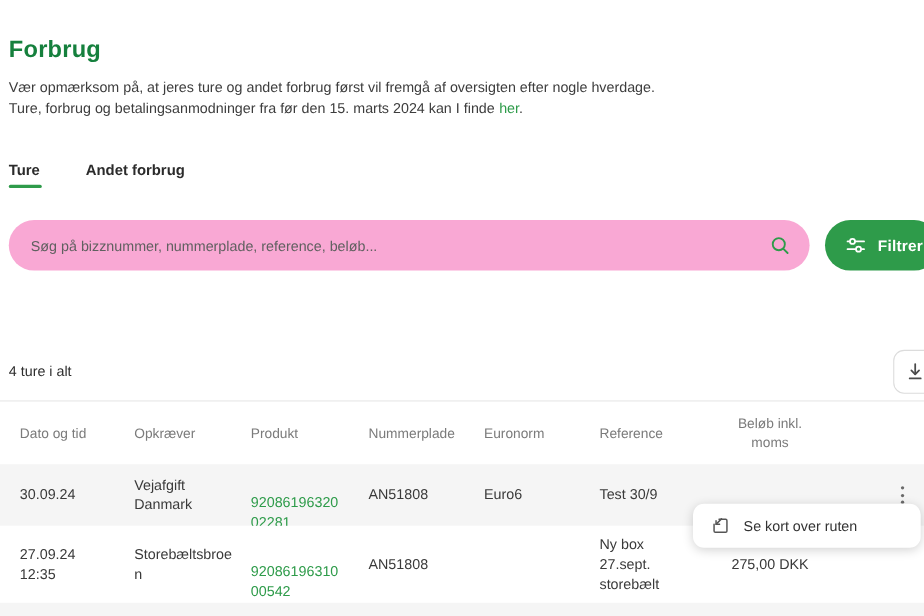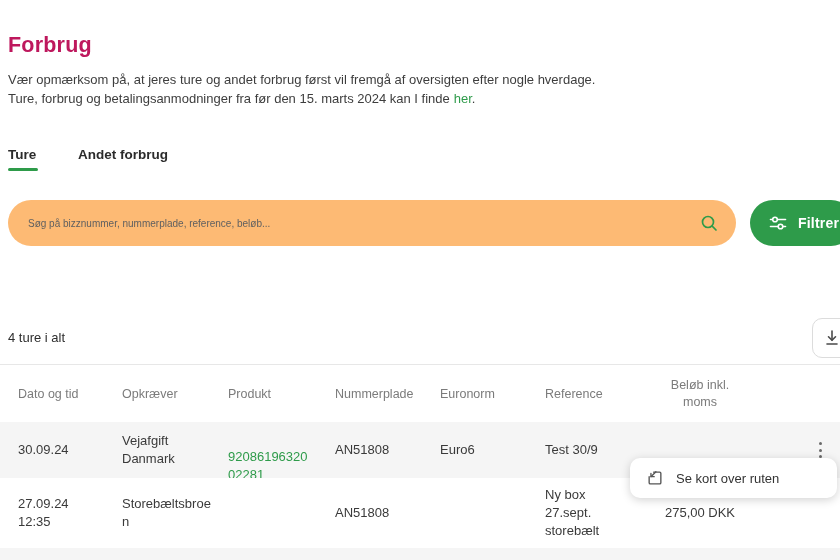--- a/index.html
+++ b/index.html
@@ -1,34 +1,34 @@
 <!DOCTYPE html>
 <html><head>
 <meta charset="utf-8">
 <style>
   html,body{margin:0;padding:0;background:#fff;}
   #app{
     position:relative;width:840px;height:560px;overflow:hidden;background:#fff;
     font-family:"Liberation Sans","DejaVu Sans",sans-serif;color:#3a3a3a;
   }
   
-  .page-title{position:absolute;left:8px;top:33px;margin:0;font-size:21.5px;font-weight:700;color:#be185d;letter-spacing:.2px;}
+  .page-title{position:absolute;left:8px;top:33px;margin:0;font-size:21.5px;font-weight:700;color:#15803d;letter-spacing:.2px;}
   .intro{position:absolute;left:8px;top:71px;font-size:13px;line-height:18.5px;color:#3d3d3d;}
   .intro a{color:#2e9b4a;text-decoration:none;margin-left:4px;cursor:pointer;}
   
   .tab{position:absolute;top:147px;font-size:13.5px;font-weight:700;color:#2b2b2b;cursor:pointer;background:none;border:none;padding:0;font-family:inherit;}
   .tab-ture{left:8px;}
   .tab-andet{left:78px;}
   .tab-underline{position:absolute;left:8px;top:168px;width:30px;height:3px;background:#2e9b4a;border-radius:2px;}
   
   .search-wrap{position:absolute;left:8px;top:200px;width:728px;height:46px;}
   .search-input{
     width:100%;height:100%;box-sizing:border-box;border:none;outline:none;
-    background:#fdba74;border-radius:23px;padding:0 46px 0 20px;
-    font-family:inherit;font-size:10px;color:#3a3a3a;
+    background:#f9a8d4;border-radius:23px;padding:0 46px 0 20px;
+    font-family:inherit;font-size:13px;color:#3a3a3a;
   }
   .search-input::placeholder{color:#606060;opacity:1;}
   .search-icon{position:absolute;right:17px;top:13px;width:20px;height:20px;cursor:pointer;}
   
   .filter-btn{
     position:absolute;left:750px;top:200px;width:104px;height:46px;border:none;
     background:#2e9b4a;border-radius:23px;display:flex;align-items:center;gap:10px;
     padding:0 0 0 18px;cursor:pointer;font-family:inherit;
   }
   .filter-btn span{color:#fff;font-size:14px;font-weight:600;letter-spacing:.2px;}
@@ -159,20 +159,23 @@
   <div class="row row2">
     <div class="cell c1">
       <div class="wrap">
           <div>27.09.24</div>
           <div>12:35</div>
         </div>
     </div>
     <div class="cell c2">
         <div class="wrap">Storebæltsbroen</div>
       </div>
+    <div class="cell c3">
+        <div class="wrap green-num">9208619631000542</div>
+      </div>
     <div class="cell c4">AN51808</div>
     <div class="cell c5"></div>
     <div class="cell c6">
         <div class="wrap">Ny box 27.sept. storebælt</div>
       </div>
     <div class="cell c7">275,00 DKK</div>
   </div>
 
   <div class="row row3"></div>
 

